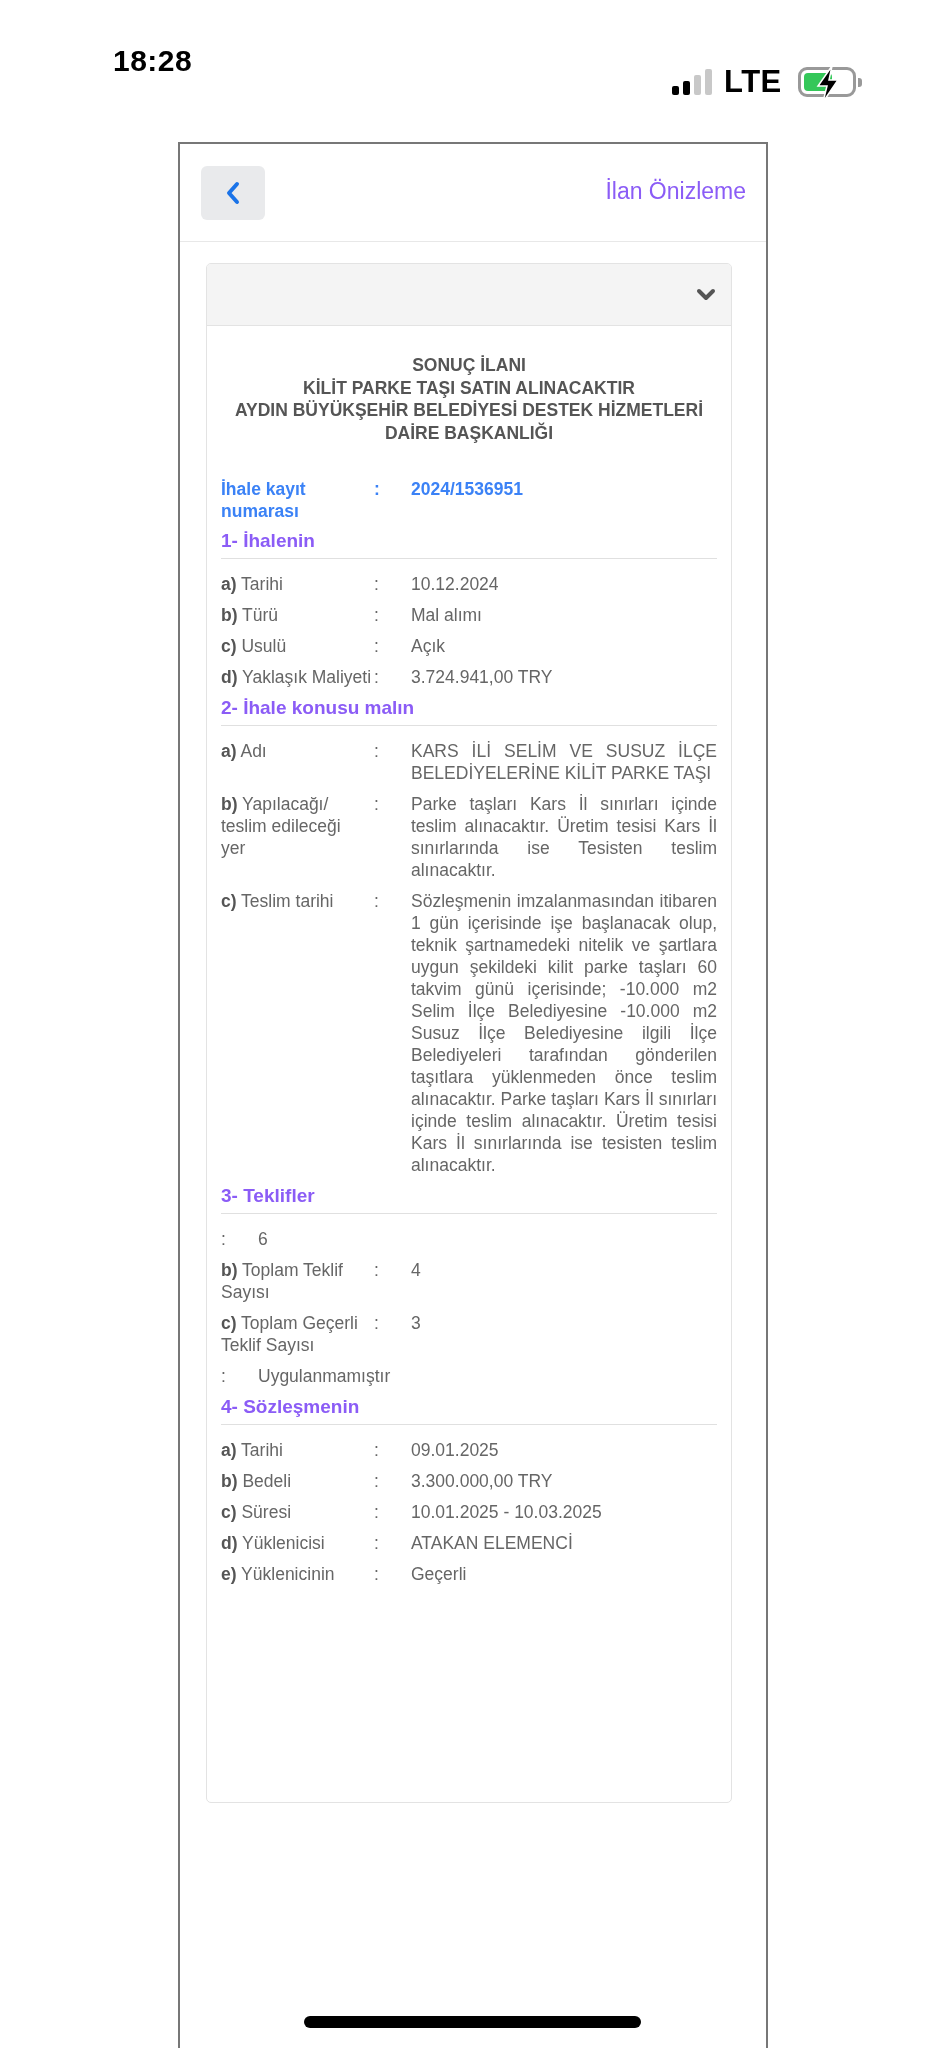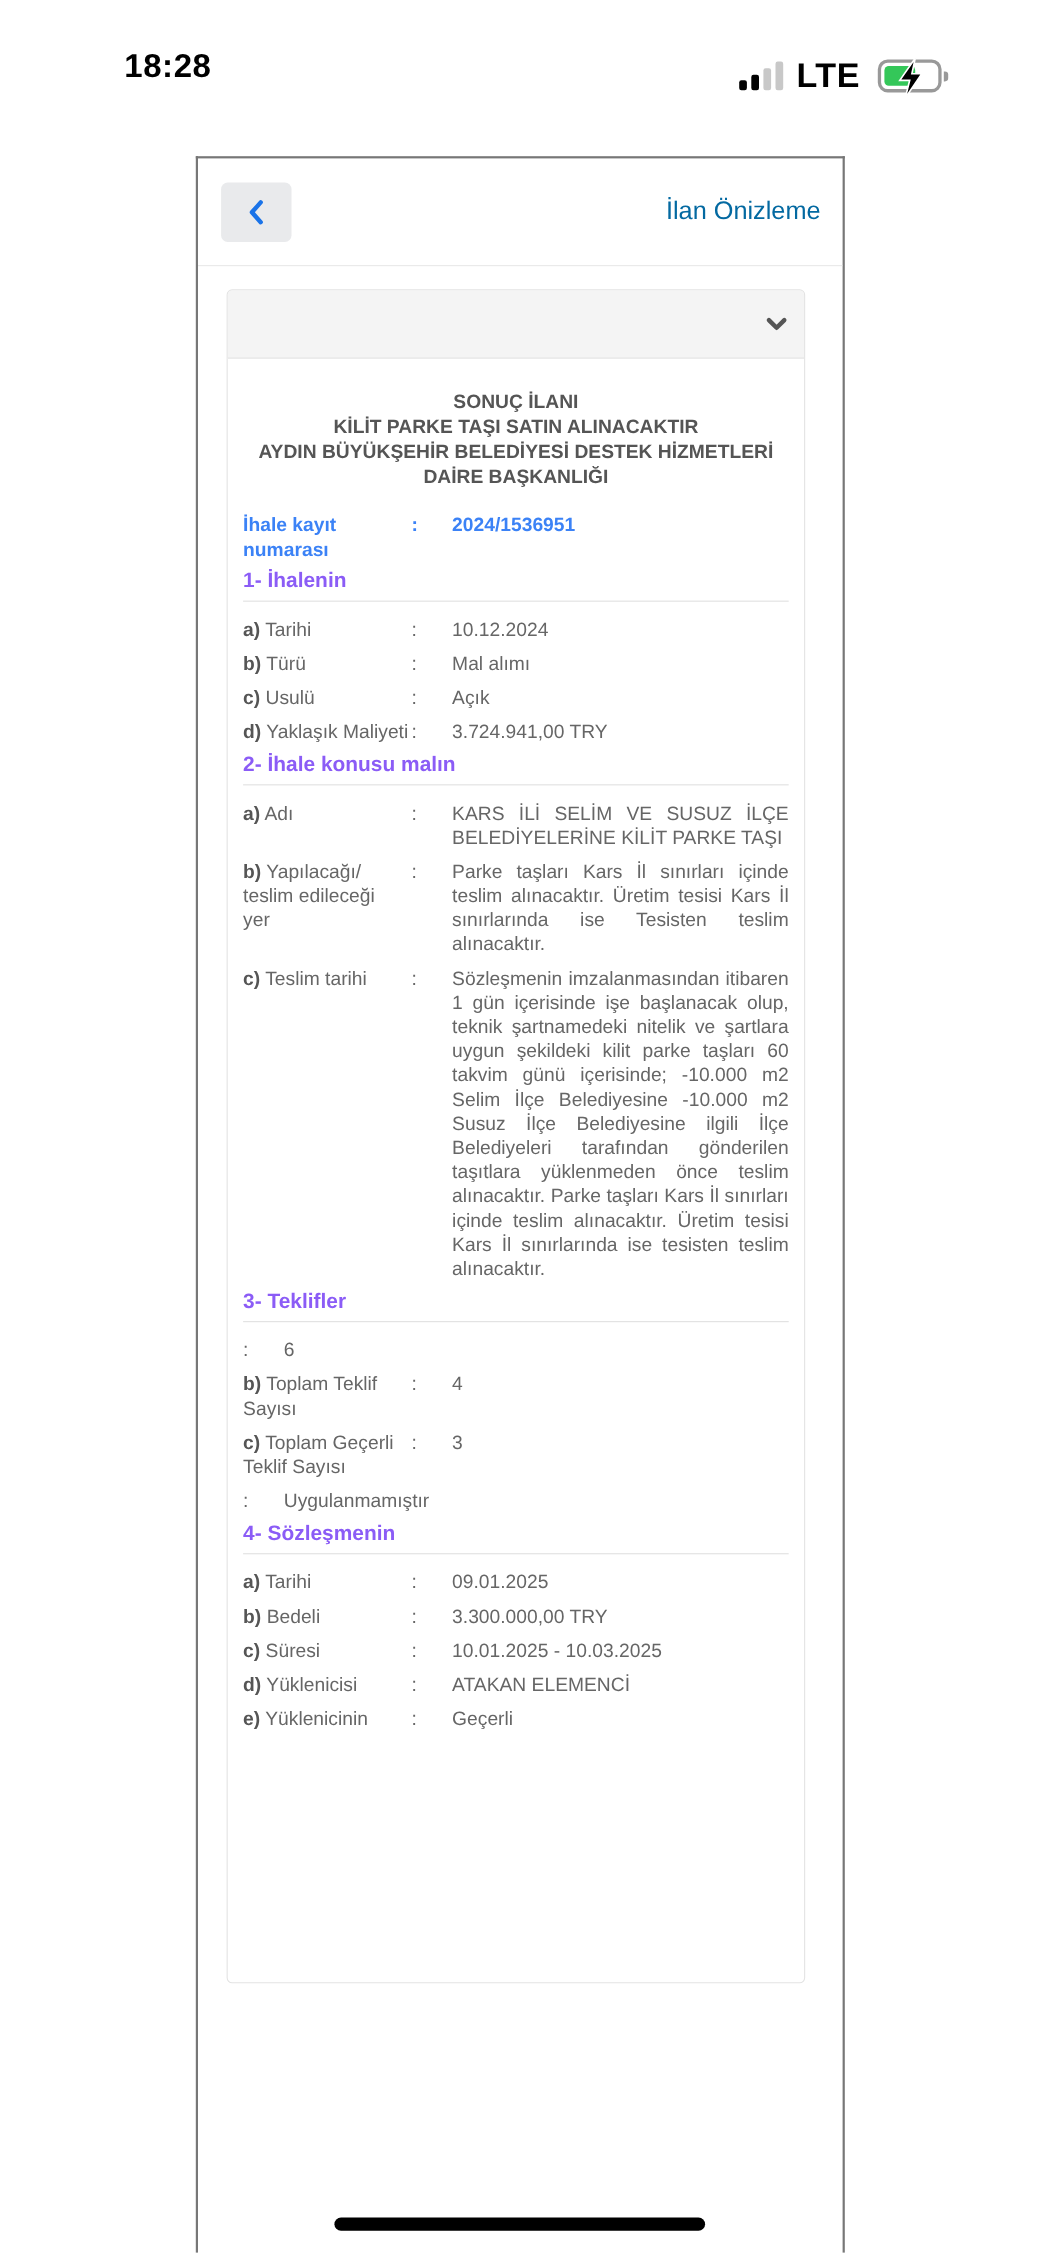--- a/index.html
+++ b/index.html
@@ -1,40 +1,40 @@
 <!DOCTYPE html>
 <html><head>
   <meta charset="utf-8">
   <style>
     * { box-sizing: border-box; margin: 0; padding: 0; }
     html, body { width: 945px; height: 2048px; background: #ffffff; overflow: hidden; }
     body { position: relative; font-family: "Liberation Sans", sans-serif; color: #555; }
 
     .statusbar { position: absolute; left: 0; top: 0; width: 945px; height: 140px; }
     .status-time { position: absolute; left: 113px; top: 44px; font-family: "Liberation Sans", sans-serif; font-weight: 700; font-size: 30px; color: #000; letter-spacing: 0.5px; }
-    .status-right { position: absolute; left: 672px; top: 51px; height: 36px; display: flex; align-items: center; }
+    .status-right { position: absolute; left: 672px; top: 64px; height: 36px; display: flex; align-items: center; }
     .signal { display: flex; align-items: flex-end; gap: 4px; height: 26px; margin-right: 12px; }
     .signal span { display: block; width: 7px; border-radius: 2px; }
     .lte { font-weight: 700; font-size: 31px; color: #000; margin-right: 16px; letter-spacing: 0.5px; }
     .battery { position: relative; width: 58px; height: 30px; border: 3px solid #999; border-radius: 9px; }
     .battery .fill { position: absolute; left: 3px; top: 3px; width: 28px; height: 18px; background: #34c759; border-radius: 4px; }
     .battery .tip { position: absolute; right: -9px; top: 8px; width: 4px; height: 9px; background: #999; border-radius: 0 3px 3px 0; }
     .battery svg { position: absolute; left: 12px; top: -6px; }
 
     .frame { position: absolute; left: 178px; top: 142px; width: 590px; height: 1906px; border: 2px solid #777; border-bottom: none; background: #fff; overflow: hidden; }
     .topbar { position: relative; height: 98px; border-bottom: 1px solid #e8e8e8; }
     .back-btn { position: absolute; left: 21px; top: 22px; width: 64px; height: 54px; background: #e9eaec; border-radius: 6px; display: flex; align-items: center; justify-content: center; cursor: pointer; }
-    .page-title { position: absolute; right: 20px; top: 34px; font-size: 23px; color: #0369a1; }
+    .page-title { position: absolute; right: 20px; top: 34px; font-size: 23px; color: #8b5cf6; }
 
     .panel { position: absolute; left: 26px; top: 119px; width: 526px; height: 1540px; border: 1px solid #e3e3e3; border-radius: 5px; overflow: hidden; background: #fff; }
     .panel-head { height: 62px; background: #f4f4f4; border-bottom: 1px solid #e3e3e3; position: relative; }
     .panel-toggle { position: absolute; right: 14px; top: 21px; width: 22px; height: 20px; cursor: pointer; }
     .panel-body { padding: 28px 14px 0 14px; }
 
-    .doc-title { text-align: center; font-weight: 700; font-size: 17.5px; line-height: 22.5px; color: #555; margin-bottom: 22px; }
+    .doc-title { text-align: center; font-weight: 700; font-size: 17.5px; line-height: 22.5px; color: #555; margin-bottom: 34px; }
 
     .row { display: flex; font-size: 17.5px; line-height: 22px; margin-bottom: 9px; }
     .row .lbl { width: 153px; flex: none; color: #666; }
     .row .lbl b { color: #555; }
     .row .val { flex: 1; color: #666; text-align: justify; display: flex; }
     .row .val .colon { flex: none; width: 9px; }
     .row .val .txt { flex: 1; margin-left: 28px; }
     .row.bold .lbl, .row.bold .val { font-weight: 700; color: #3b82f6; }
 
     .section-h { font-weight: 700; font-size: 19px; color: #8b5cf6; padding-bottom: 6px; border-bottom: 1.5px solid #e0e0e0; margin: 4px 0 14px 0; }

